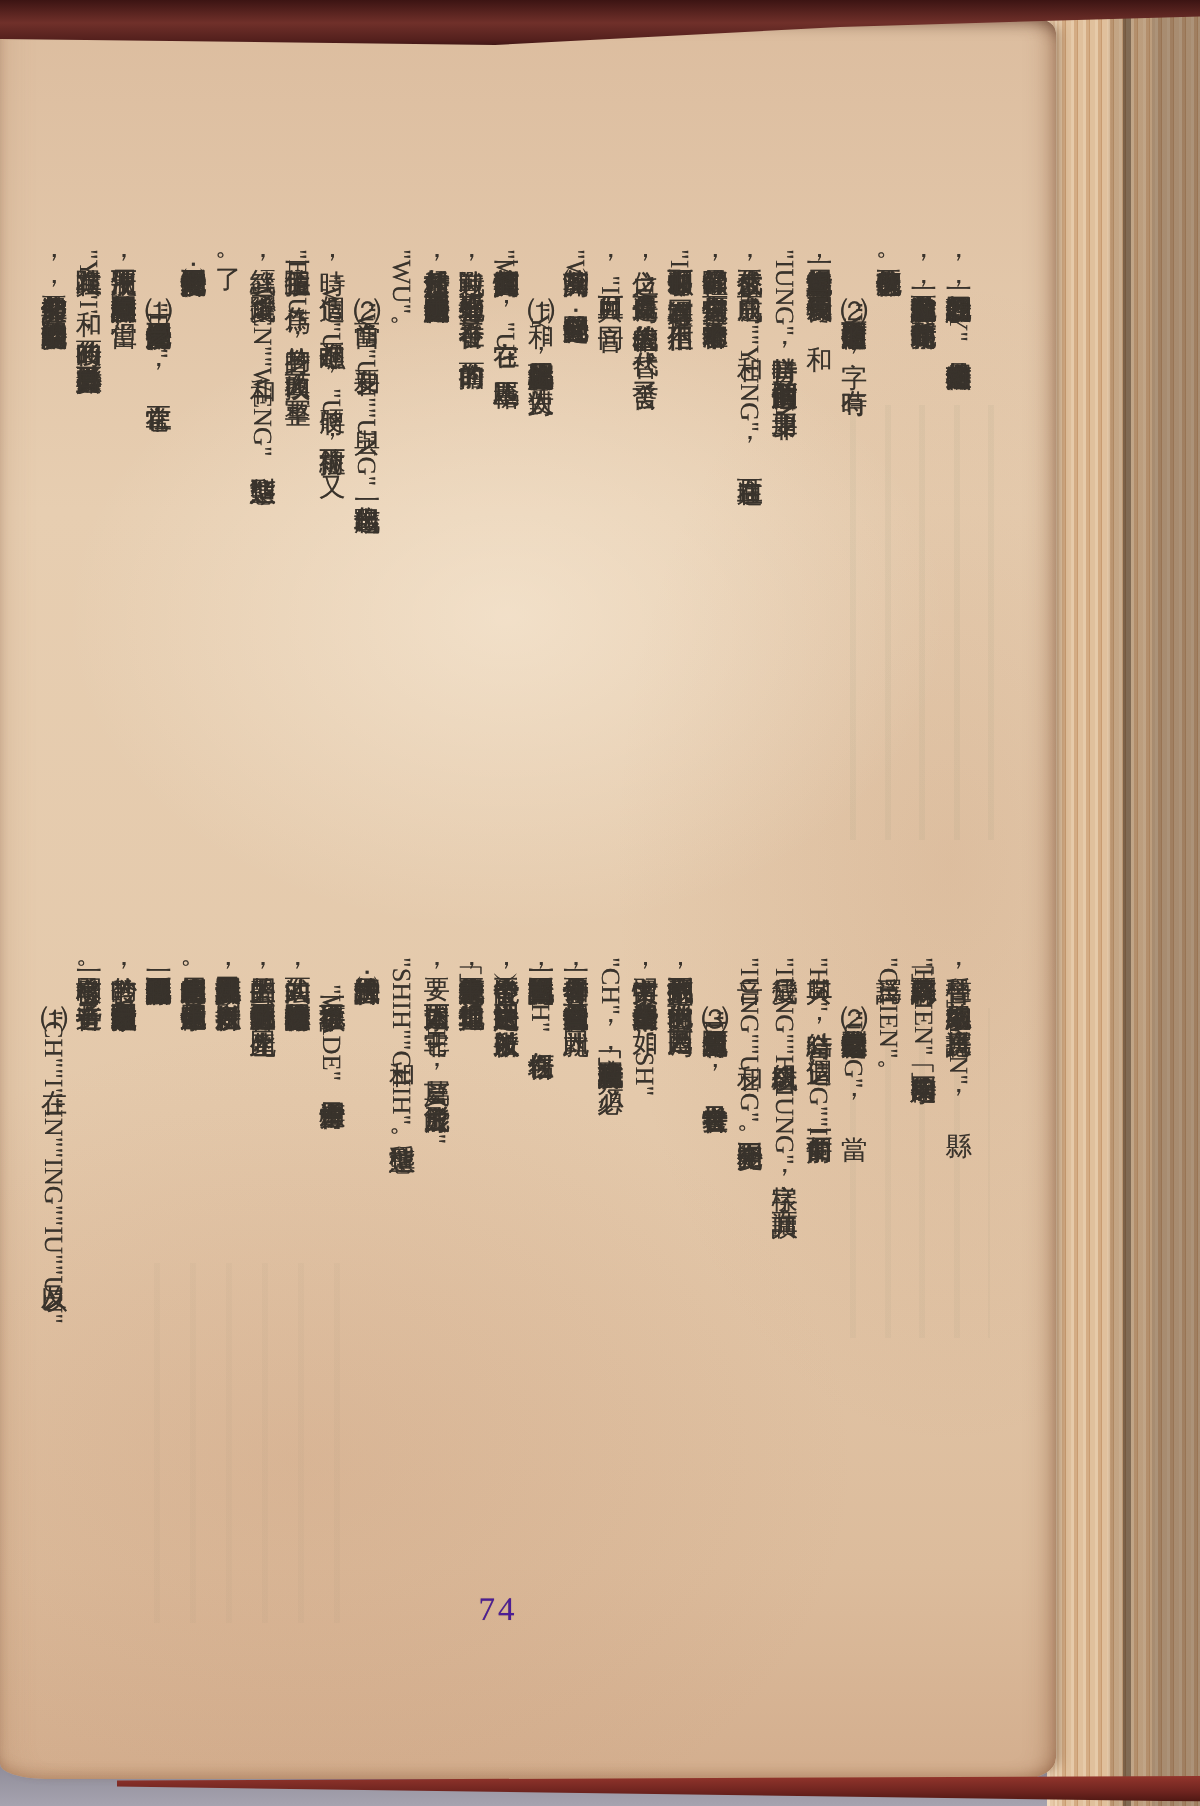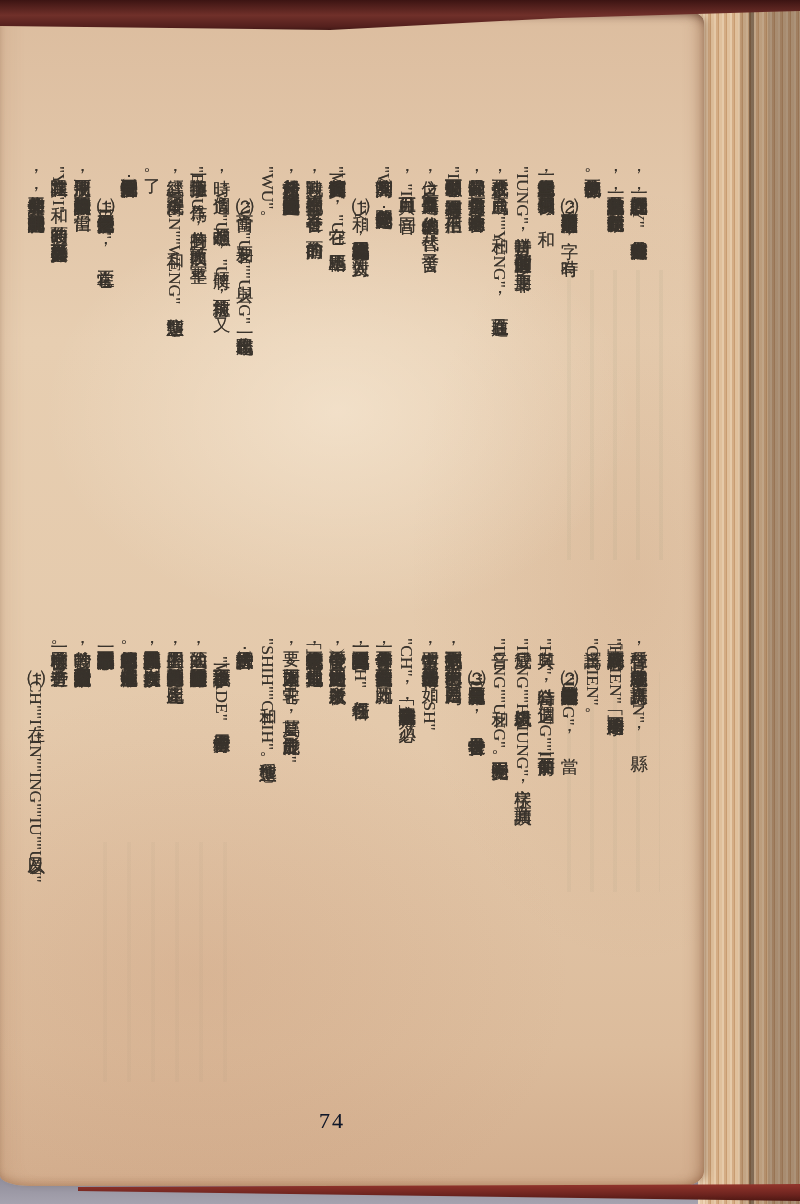--- a/index.html
+++ b/index.html
@@ -63,22 +63,22 @@
   
   .block{position:absolute;right:150px;writing-mode:vertical-rl;
     color:#39332c;font-size:17.5px;
     text-shadow:0 0 .4px rgba(55,45,35,.55);
   }
   #block-top{top:166px;height:424px;}
   #block-bottom{top:638px;height:438px;}
   .col{width:23.2px;line-height:23.2px;height:100%;white-space:nowrap;}
   .col.ind{text-indent:17.5px;}
 
-  .page-number{position:absolute;left:319px;top:1108px;
-    font-size:22px;letter-spacing:2px;color:#0f172a;
+  .page-number{position:absolute;left:319px;top:1060px;
+    font-size:22px;letter-spacing:2px;color:#4c1d95;
     text-shadow:0 0 .5px rgba(70,55,40,.5);}
 </style>
 </head>
 <body>
 
 <div class="photo">
 
   <div class="table"></div>
 
   <div class="fore-edge"></div>

